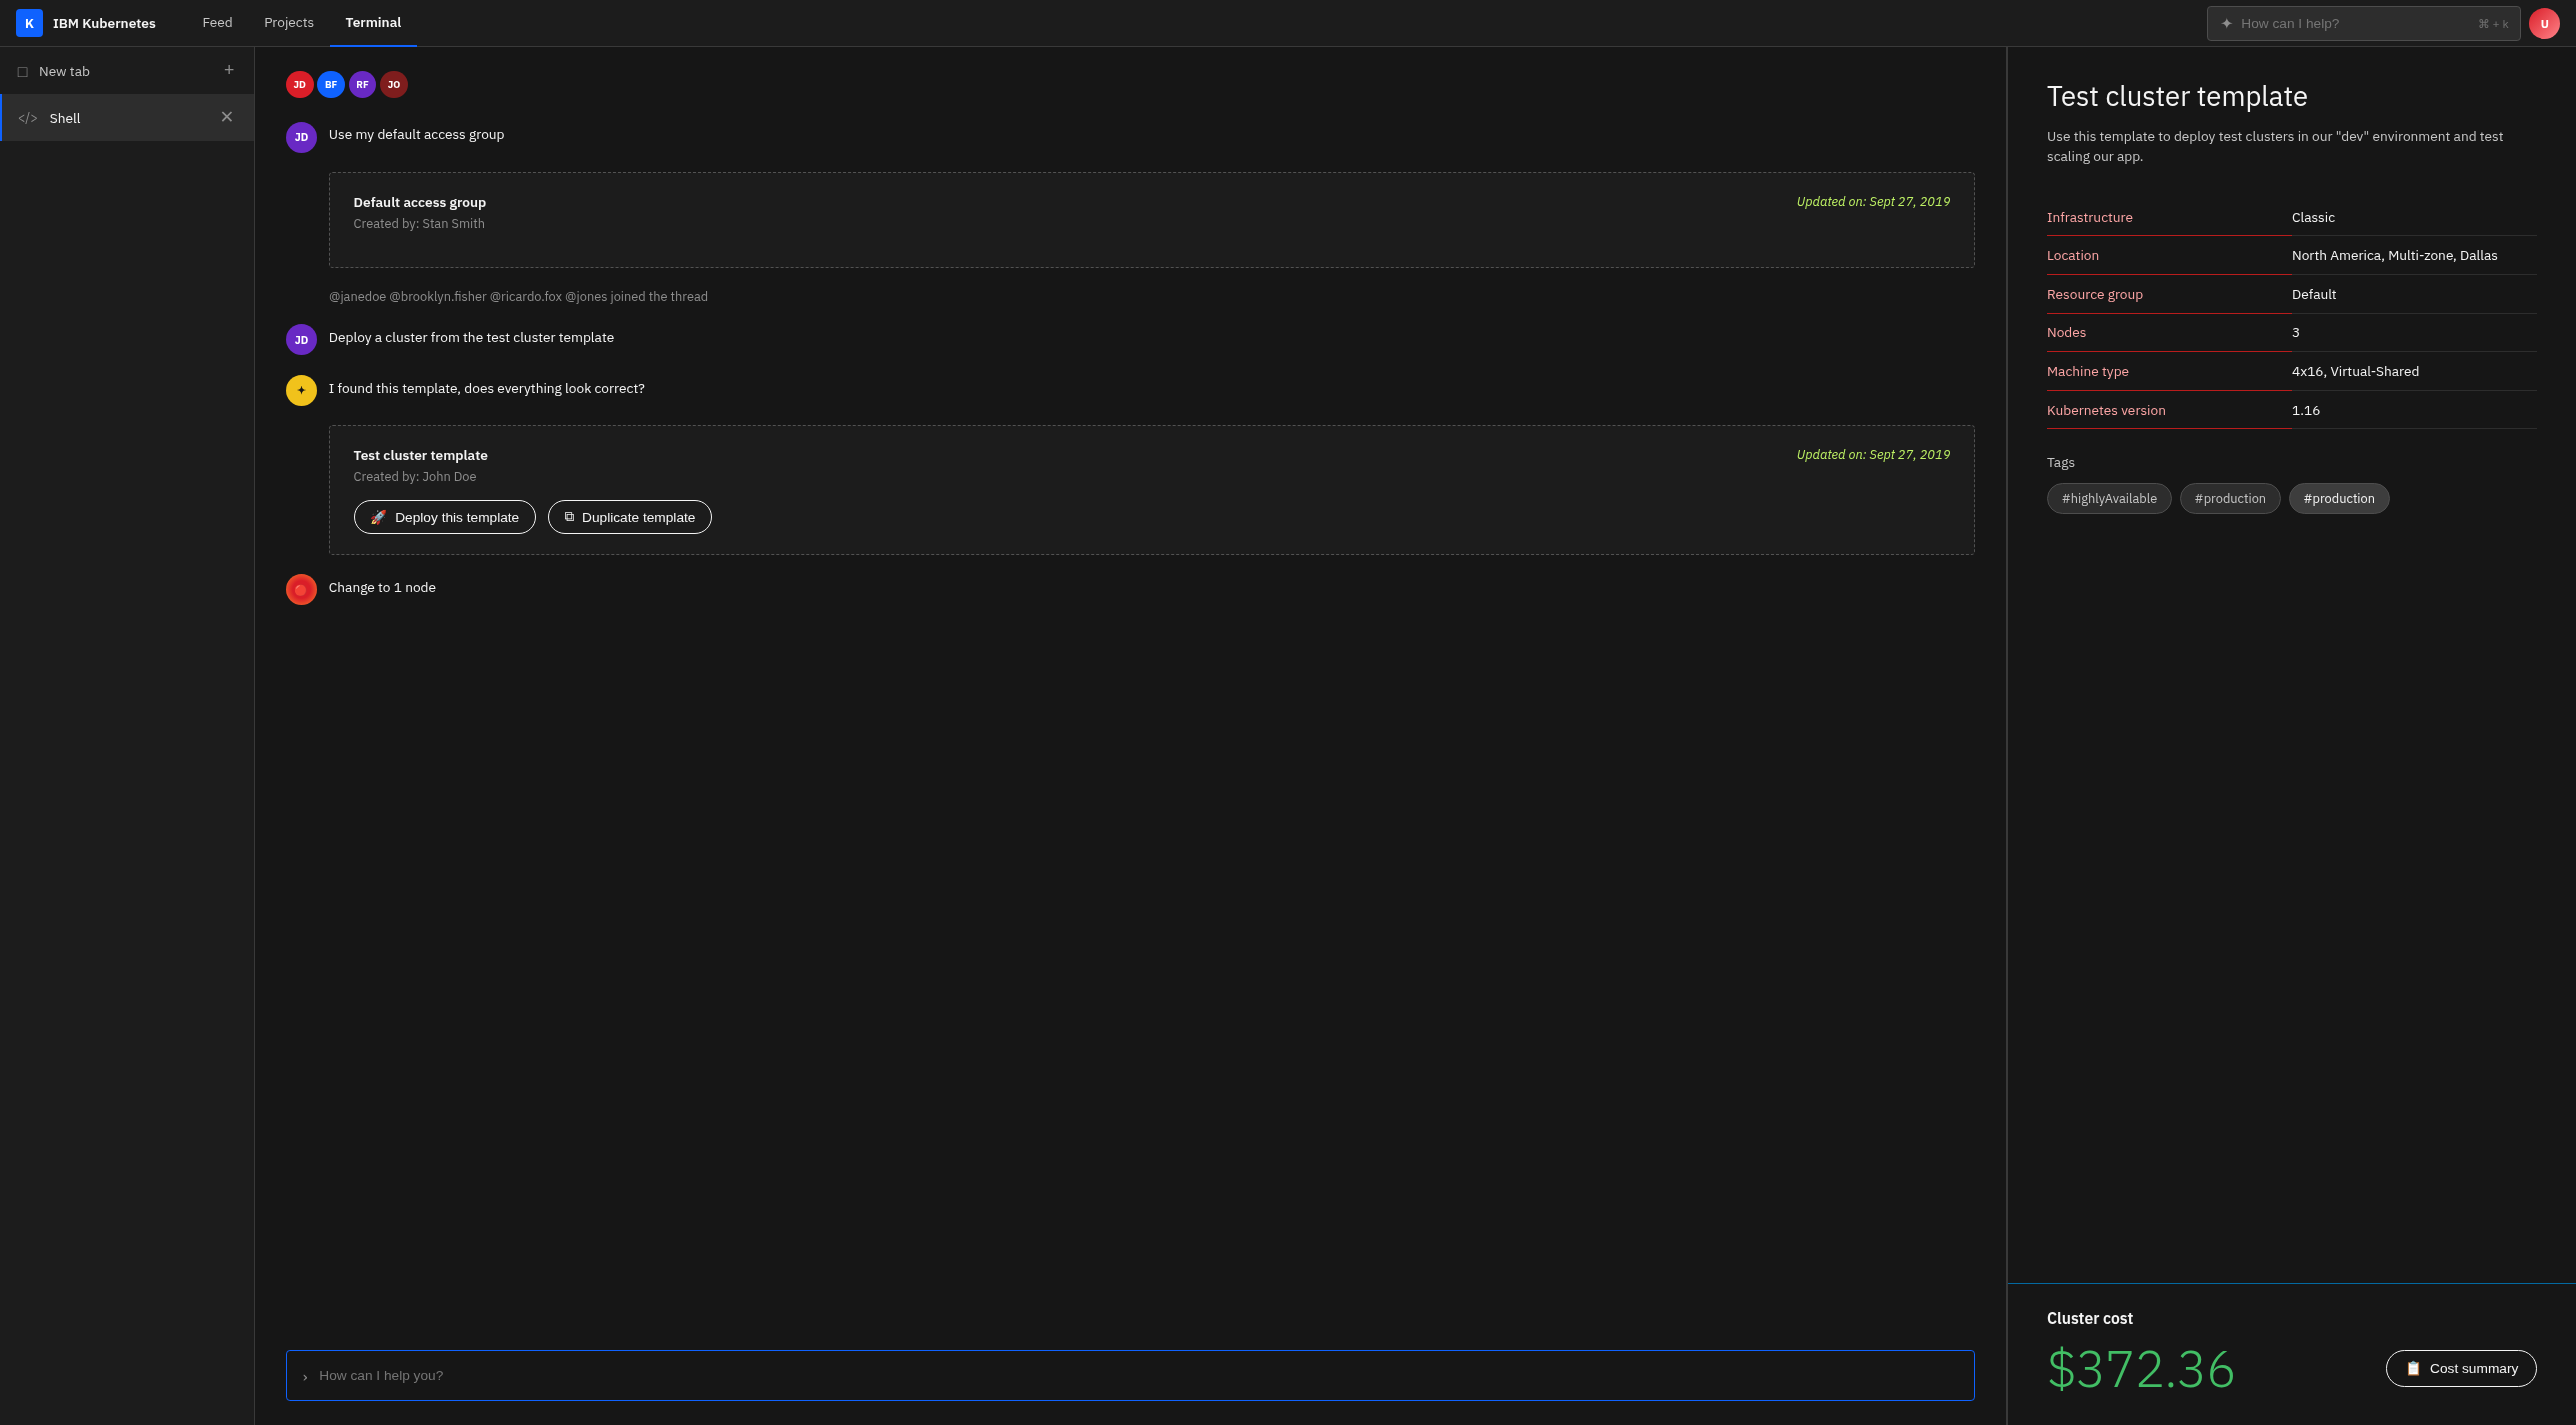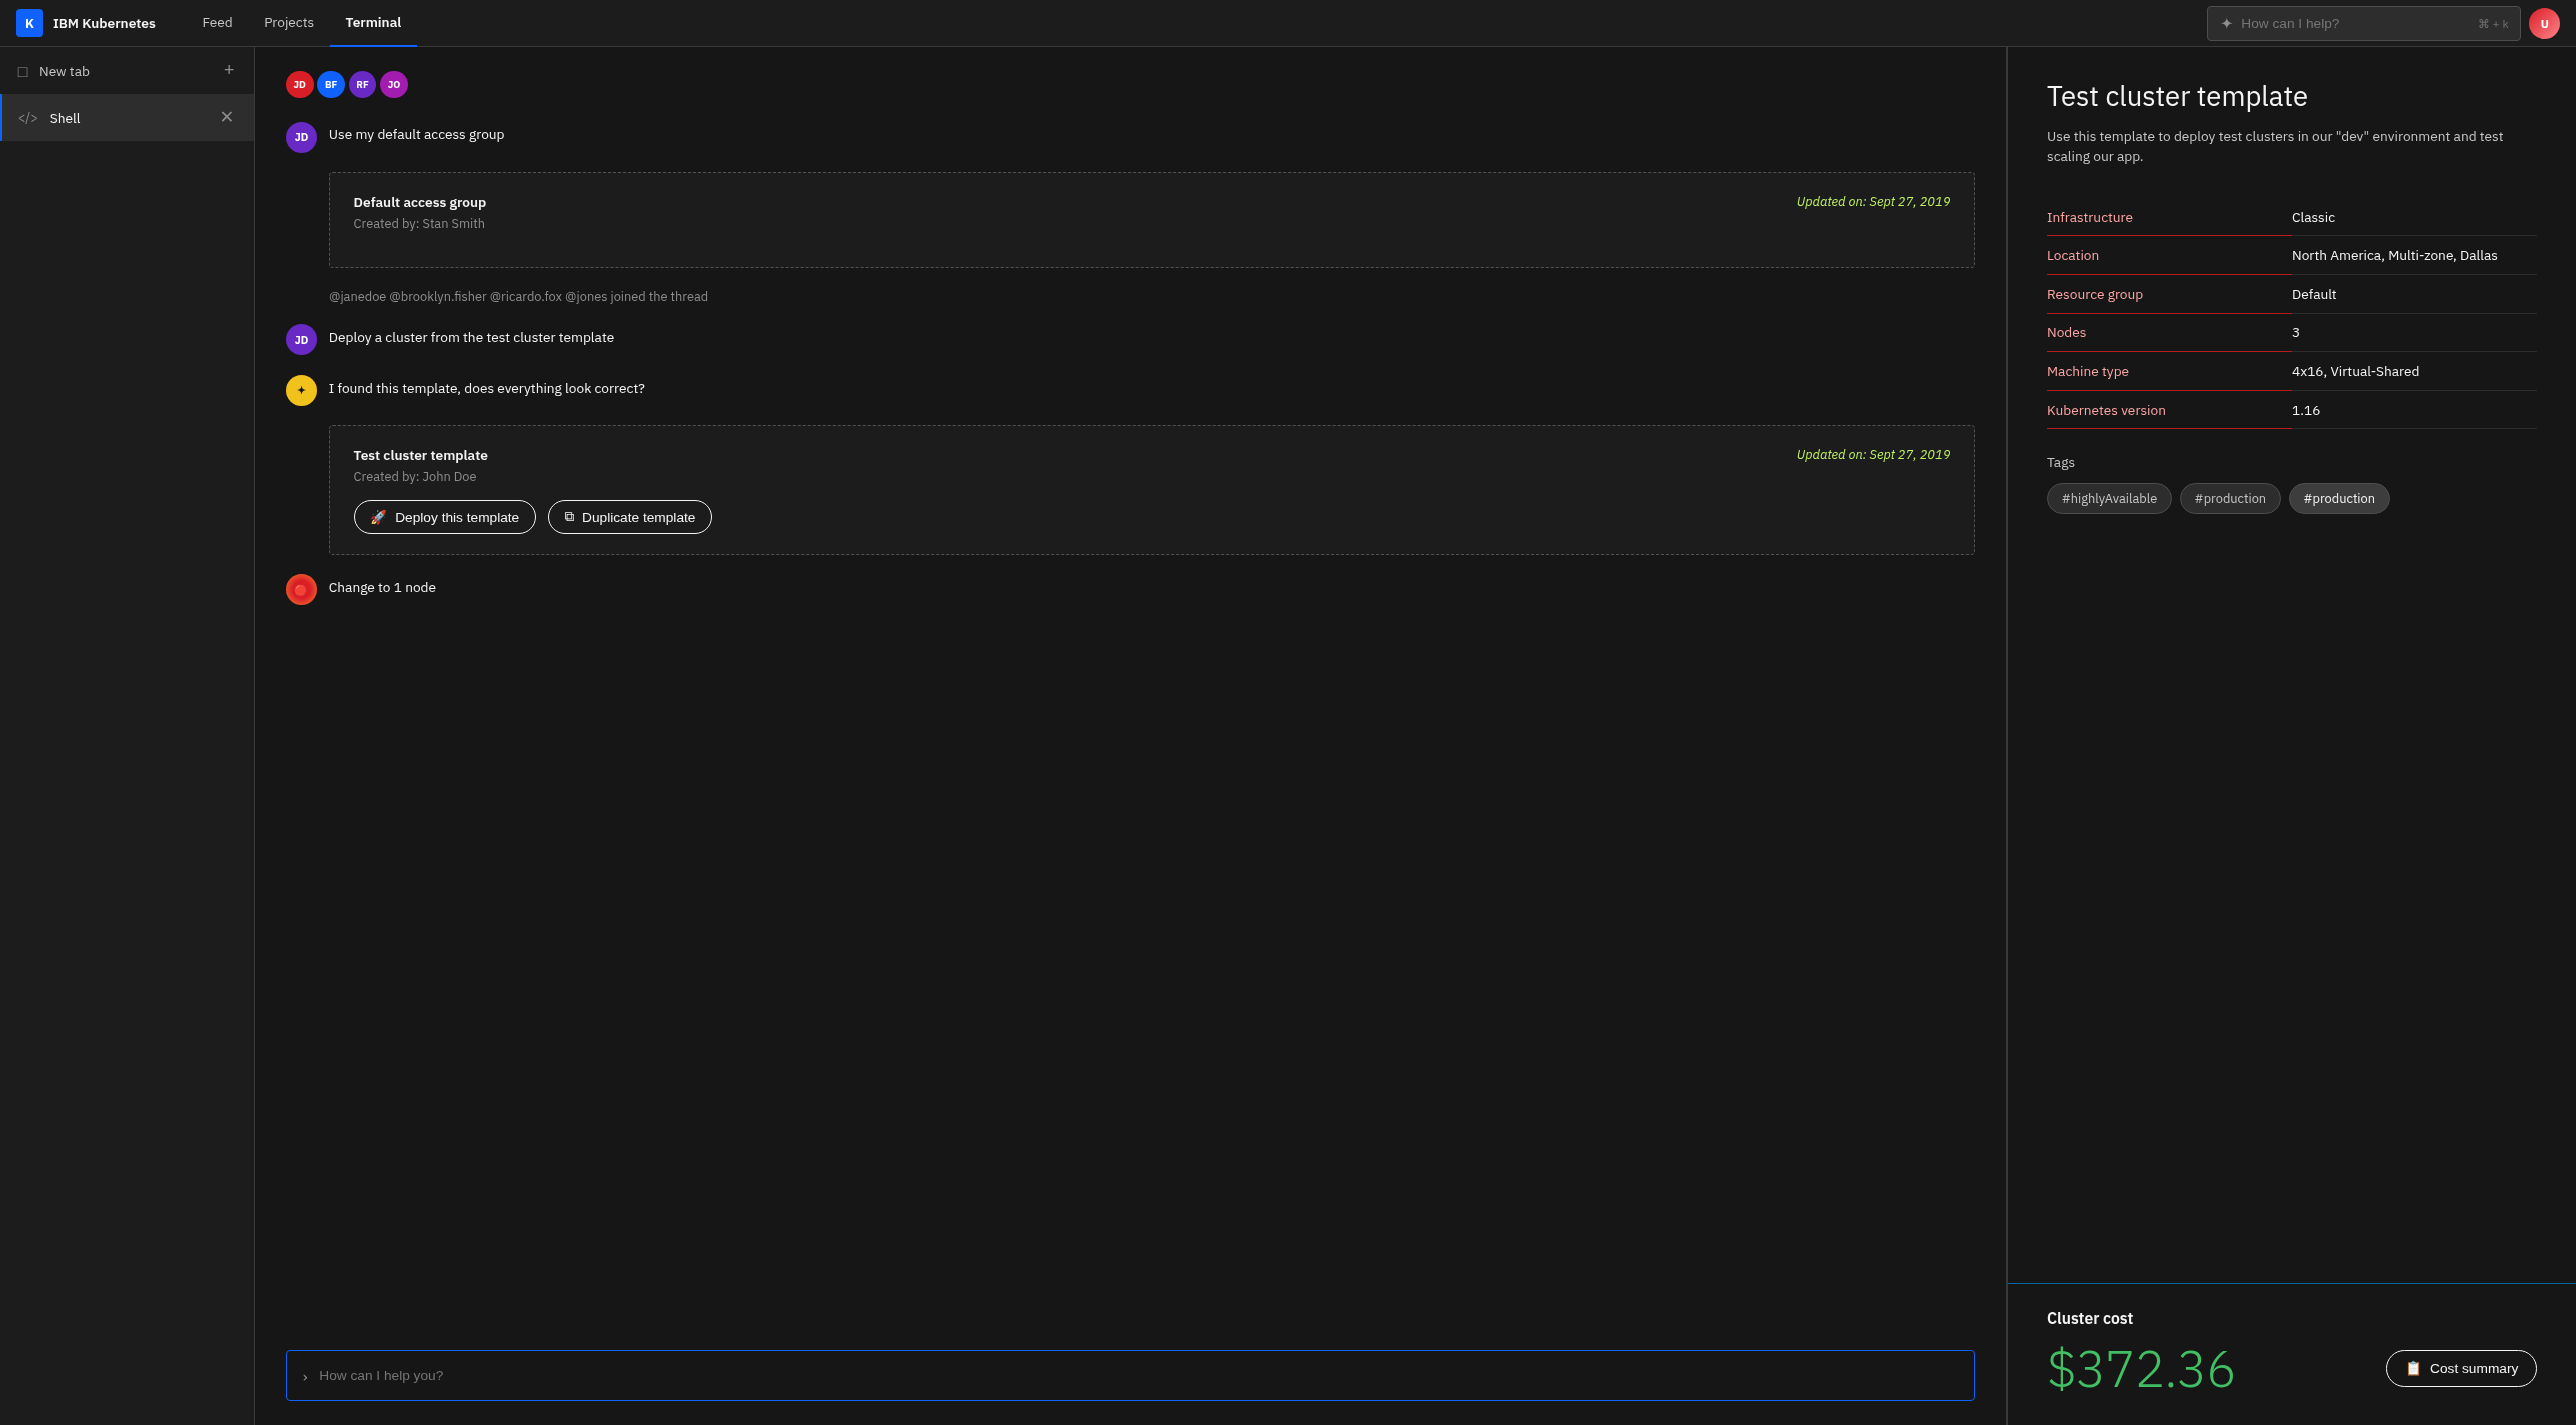--- a/index.html
+++ b/index.html
@@ -445,21 +445,21 @@
 
   <div class="content-area">
 
     <div class="chat-panel">
       <div class="chat-messages">
 
         <div class="avatars-row">
           <div class="mini-avatar" style="background:#da1e28;">JD</div>
           <div class="mini-avatar" style="background:#0f62fe;">BF</div>
           <div class="mini-avatar" style="background:#6929c4;">RF</div>
-          <div class="mini-avatar" style="background:#a21caf;">JO</div>
+          <div class="mini-avatar" style="background:#7f1d1d;">JO</div>
         </div>
 
         <div class="message-row">
           <div class="message-avatar" style="background:#6929c4;">JD</div>
           <div class="message-text">Use my default access group</div>
         </div>
 
         <div class="card">
           <div class="card-header">
             <span class="card-title">Default access group</span>

